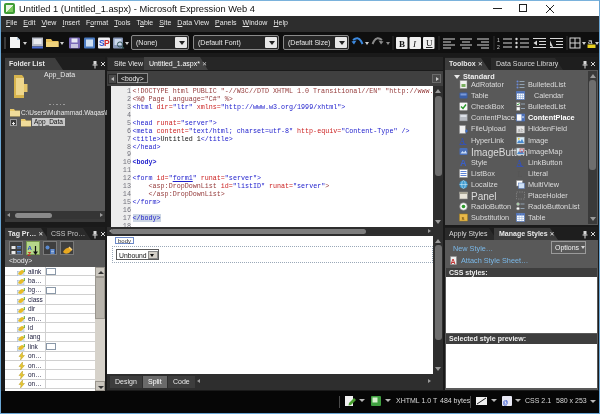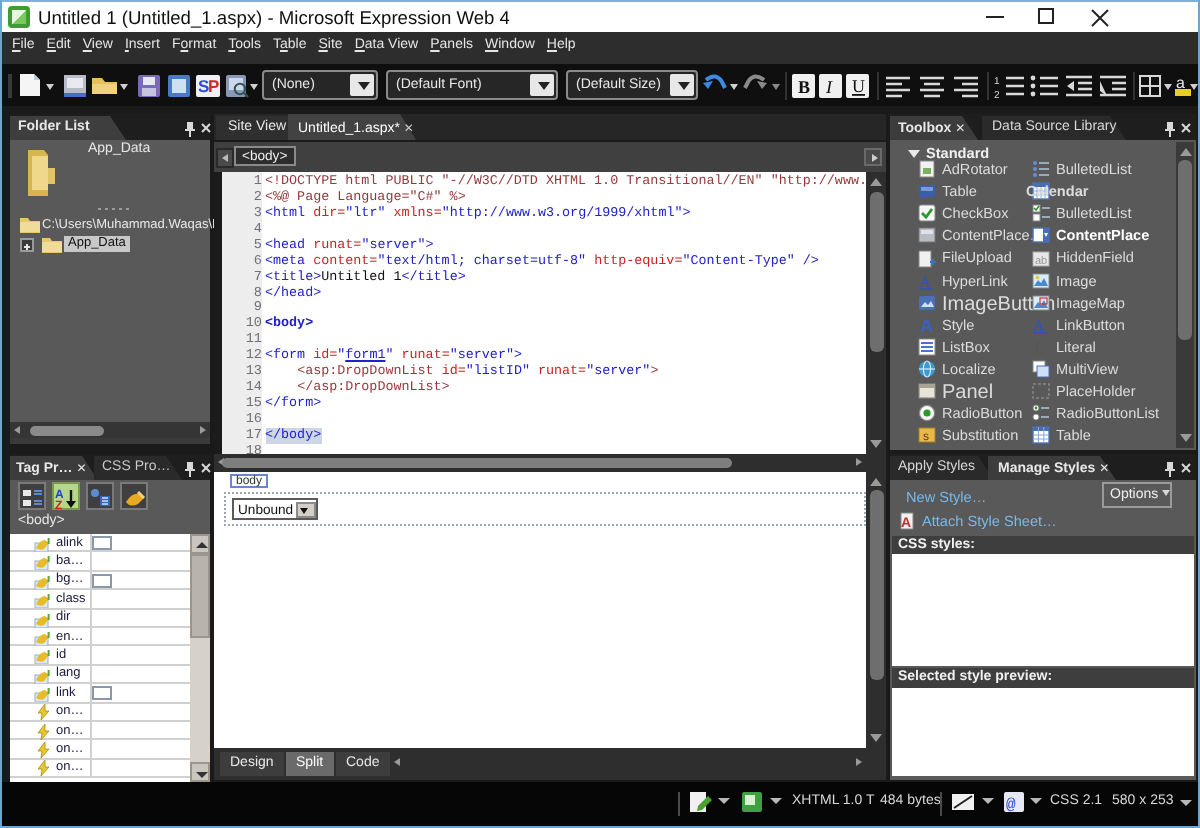--- a/index.html
+++ b/index.html
@@ -470,21 +470,21 @@
  <svg width="9" height="9" style="position:absolute;left:14px;top:21.2px">
         <rect x="0.5" y="1.5" width="8" height="6" rx="1" fill="#3a5fa8"></rect>
         <rect x="1.5" y="2.5" width="6" height="2" fill="#7a9ad8"></rect>
       </svg>
       <div style="position:absolute;left:26px;top:21.1px;font-size:7.3px;color:#dcdcdc;white-space:nowrap">Table</div>
       <svg width="9" height="9" style="position:absolute;left:71px;top:21.2px">
         <rect x="0.5" y="0.5" width="8" height="8" fill="#fff" stroke="#4a6fb8" stroke-width="0.7"></rect>
         <rect x="0.5" y="0.5" width="8" height="2" fill="#4a6fb8"></rect>
         <path d="M2.5 2.5 v6 M4.5 2.5 v6 M6.5 2.5 v6 M0.5 4.5 h8 M0.5 6.5 h8" stroke="#88a8d8" stroke-width="0.5"></path>
       </svg>
-      <div style="position:absolute;left:68px;top:21.1px;font-size:7.3px;color:#dcdcdc;font-weight:bold;white-space:nowrap">Calendar</div>
+      <div style="position:absolute;left:89px;top:21.1px;font-size:7.3px;color:#dcdcdc;font-weight:normal;white-space:nowrap">Calendar</div>
  <svg width="9" height="9" style="position:absolute;left:14px;top:32.3px">
         <rect x="0.5" y="0.5" width="8" height="8" rx="1" fill="#f8f8f8" stroke="#888" stroke-width="0.5"></rect>
         <path d="M2 4.5 l2 2 3 -4" stroke="#2a9a2a" stroke-width="1.4" fill="none"></path>
       </svg>
       <div style="position:absolute;left:26px;top:32.2px;font-size:7.3px;color:#dcdcdc;white-space:nowrap">CheckBox</div>
       <svg width="9" height="9" style="position:absolute;left:71px;top:32.3px">
         <rect x="0.5" y="0.5" width="3.5" height="3.5" fill="#fff" stroke="#888" stroke-width="0.5"></rect>
         <path d="M1 2 l1 1 1.5 -2" stroke="#2a9a2a" stroke-width="0.8" fill="none"></path>
         <rect x="0.5" y="5" width="3.5" height="3.5" fill="#fff" stroke="#888" stroke-width="0.5"></rect>
         <path d="M5 2 h4 M5 6.5 h4" stroke="#9ab" stroke-width="0.9"></path>

